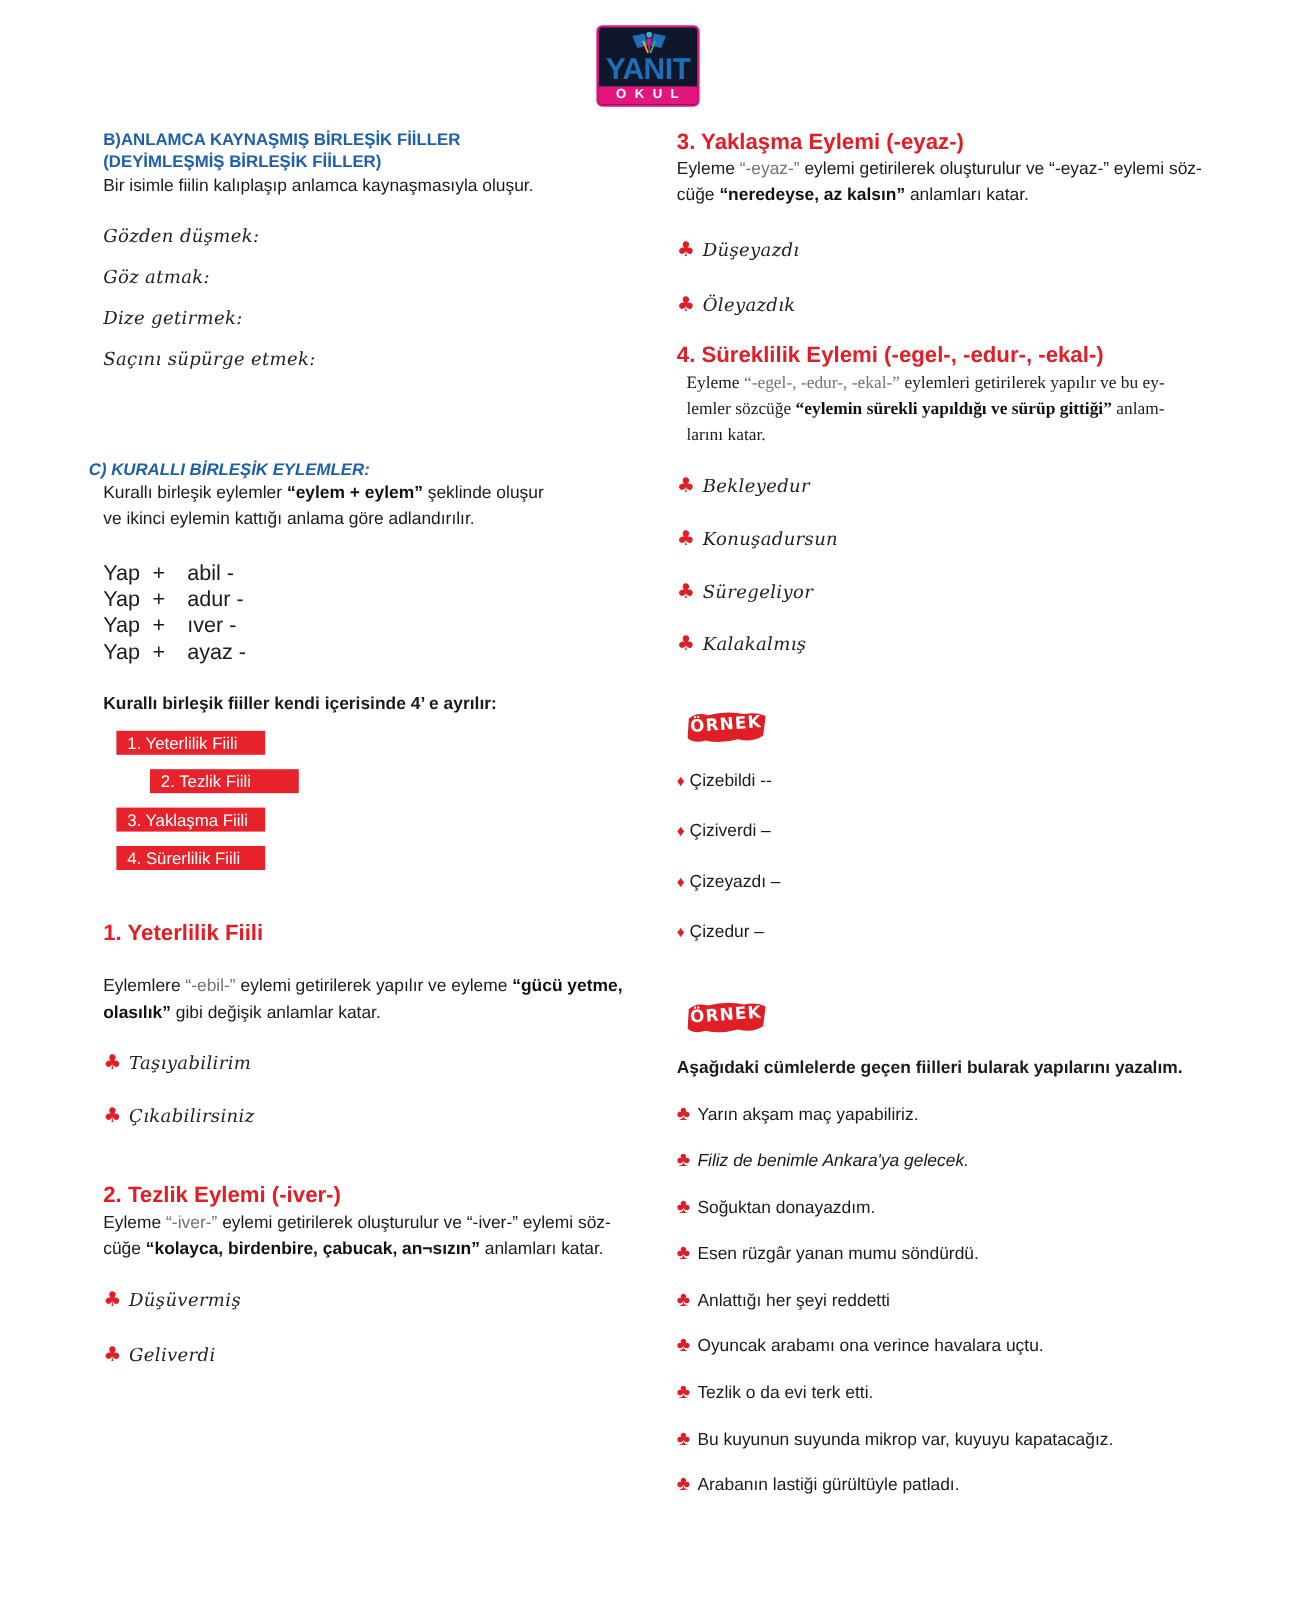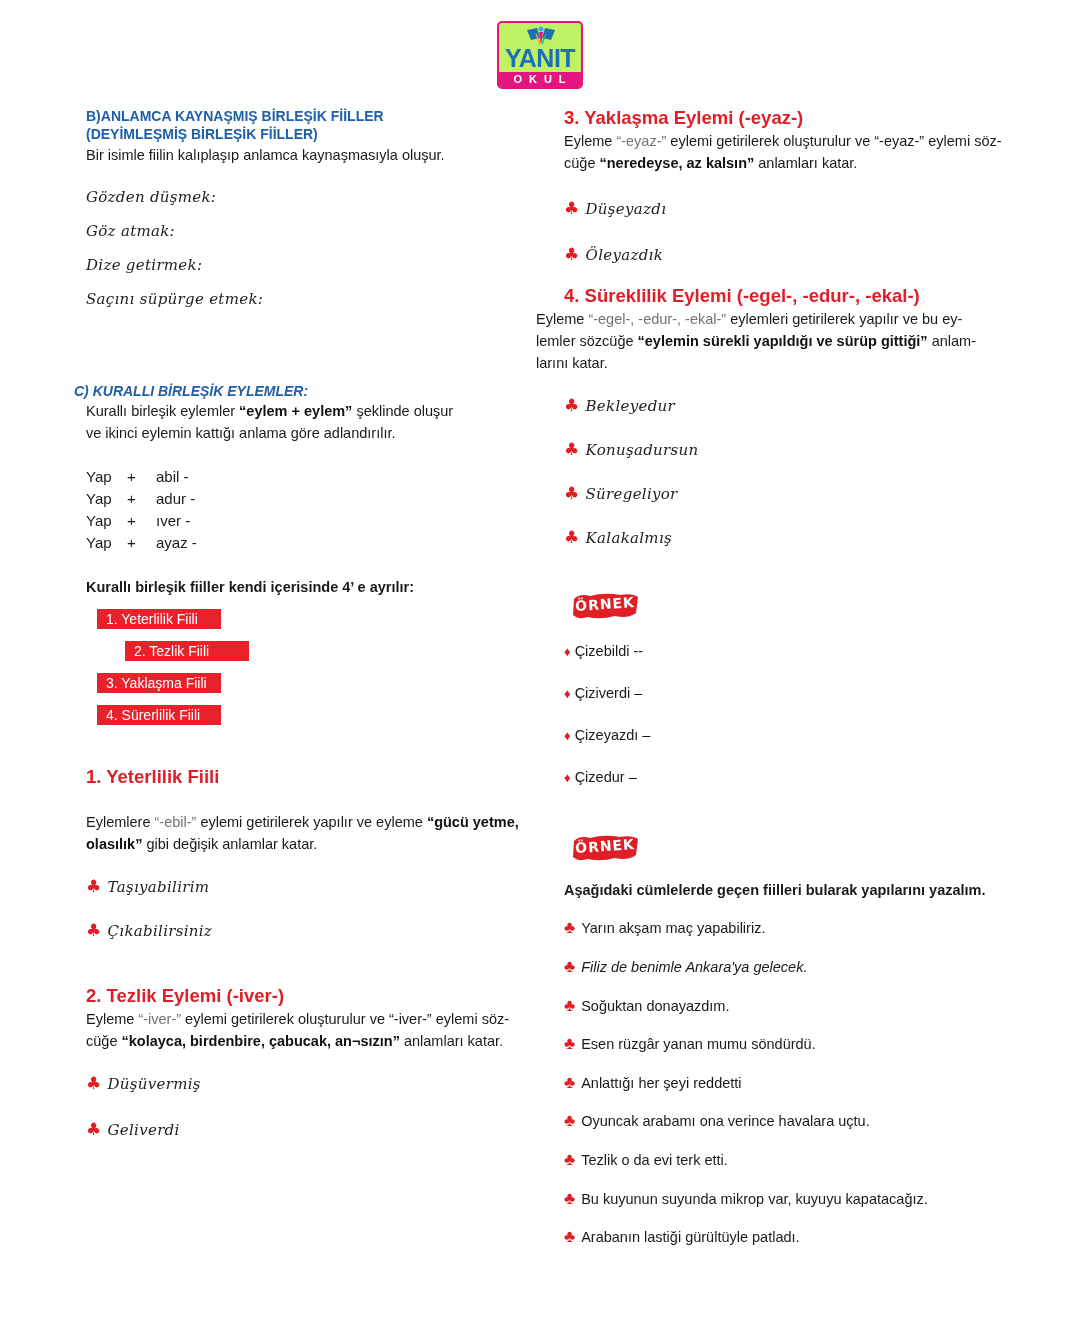--- a/index.html
+++ b/index.html
@@ -1,33 +1,33 @@
 <!DOCTYPE html>
 <html><head>
 <meta charset="utf-8">
 <style>
   html, body { margin: 0; padding: 0; background: #ffffff; }
   body { width: 1080px; height: 1342px; position: relative; overflow: hidden;
          font-family: "Liberation Sans", sans-serif; color: #1a1a1a; }
   .abs { position: absolute; }
-  .logo { left: 497px; top: 21px; width: 86px; height: 68px; border: 2px solid #e3157f; border-radius: 5px; background: #bef264; box-sizing: border-box; overflow: hidden; }
+  .logo { left: 497px; top: 21px; width: 86px; height: 68px; border: 2px solid #e3157f; border-radius: 5px; background: #0f172a; box-sizing: border-box; overflow: hidden; }
   .logo .mark { position: absolute; left: 26px; top: 3px; width: 32px; height: 20px; }
   .logo .word { position: absolute; left: 0; right: 0; top: 20px; text-align: center; font-weight: bold; font-size: 25px; color: #1e6fb8; letter-spacing: -0.5px; line-height: 30px; }
   .logo .bar { position: absolute; left: 0; right: 0; bottom: 0; height: 15px; background: #e3157f; color: #fff; font-size: 11px; font-weight: bold; letter-spacing: 7px; text-align: center; line-height: 15px; padding-left: 6px; }
 
   .blue-h { color: #1d5fa8; font-weight: bold; font-size: 14px; line-height: 18px; }
   .p { font-size: 14.5px; line-height: 22px; color: #1a1a1a; }
   .hand { font-family: "DejaVu Serif", serif; font-style: italic; font-size: 15px; color: #222; letter-spacing: 0.3px; }
   .red-h { color: #e01e26; font-weight: bold; font-size: 18.5px; line-height: 22px; }
   .red { color: #737373; }
   b { font-weight: bold; color: #111; }
   .club { color: #e01e26; font-size: 17px; margin-right: 6px; }
   .diamond { color: #e01e26; font-size: 13px; margin-right: 4px; }
   .tag { left: 97px; width: 124px; height: 20px; background: #e8222a; color: #fff; font-size: 14px; line-height: 20px; padding-left: 9px; box-sizing: border-box; }
-  .yap-row { font-size: 15px; line-height: 22px; }
+  .yap-row { font-size: 18px; line-height: 22px; }
   .yap-row span { display: inline-block; }
   .ornek { width: 70px; height: 30px; }
   .ornek-text { position: absolute; left: 0; right: 0; top: 5px; text-align: center; color: #fff; font-weight: bold; font-size: 14px; letter-spacing: 1px; font-family: "DejaVu Sans", sans-serif; transform: rotate(-4deg); }
 </style>
 </head>
 <body>
 
 <div class="abs logo">
   <svg class="mark" viewBox="0 0 32 20">
     <path d="M2 4 L12 2 L15 12 L6 14 Z" fill="#1e6fb8"></path>
@@ -89,21 +89,21 @@
 
 <div class="abs red-h" style="left:564px; top:107px;">3. Yaklaşma Eylemi (-eyaz-)</div>
 <div class="abs p" style="left:564px; top:130px; width:440px;">
   <span>Eyleme </span><span class="red">“-eyaz-”</span><span> eylemi getirilerek oluşturulur ve “-eyaz-” eylemi söz-</span><br>
   <span>cüğe </span><b>“neredeyse, az kalsın”</b><span> anlamları katar.</span>
 </div>
 <div class="abs hand" style="left:564px; top:198px;"><span class="club">♣</span><span>Düşeyazdı</span></div>
 <div class="abs hand" style="left:564px; top:244px;"><span class="club">♣</span><span>Öleyazdık</span></div>
 
 <div class="abs red-h" style="left:564px; top:285px;">4. Süreklilik Eylemi (-egel-, -edur-, -ekal-)</div>
-<div class="abs p" style="left:536px; top:308px; width:440px;">
+<div class="abs p" style="left:572px; top:308px; width:440px;font-family:Liberation Serif, serif;">
   <span>Eyleme </span><span class="red">“-egel-, -edur-, -ekal-”</span><span> eylemleri getirilerek yapılır ve bu ey-</span><br>
   <span>lemler sözcüğe </span><b>“eylemin sürekli yapıldığı ve sürüp gittiği”</b><span> anlam-</span><br>
   <span>larını katar.</span>
 </div>
 <div class="abs hand" style="left:564px; top:395px;"><span class="club">♣</span><span>Bekleyedur</span></div>
 <div class="abs hand" style="left:564px; top:439px;"><span class="club">♣</span><span>Konuşadursun</span></div>
 <div class="abs hand" style="left:564px; top:483px;"><span class="club">♣</span><span>Süregeliyor</span></div>
 <div class="abs hand" style="left:564px; top:527px;"><span class="club">♣</span><span>Kalakalmış</span></div>
 
 <div class="abs ornek" style="left:570px; top:591px;">

